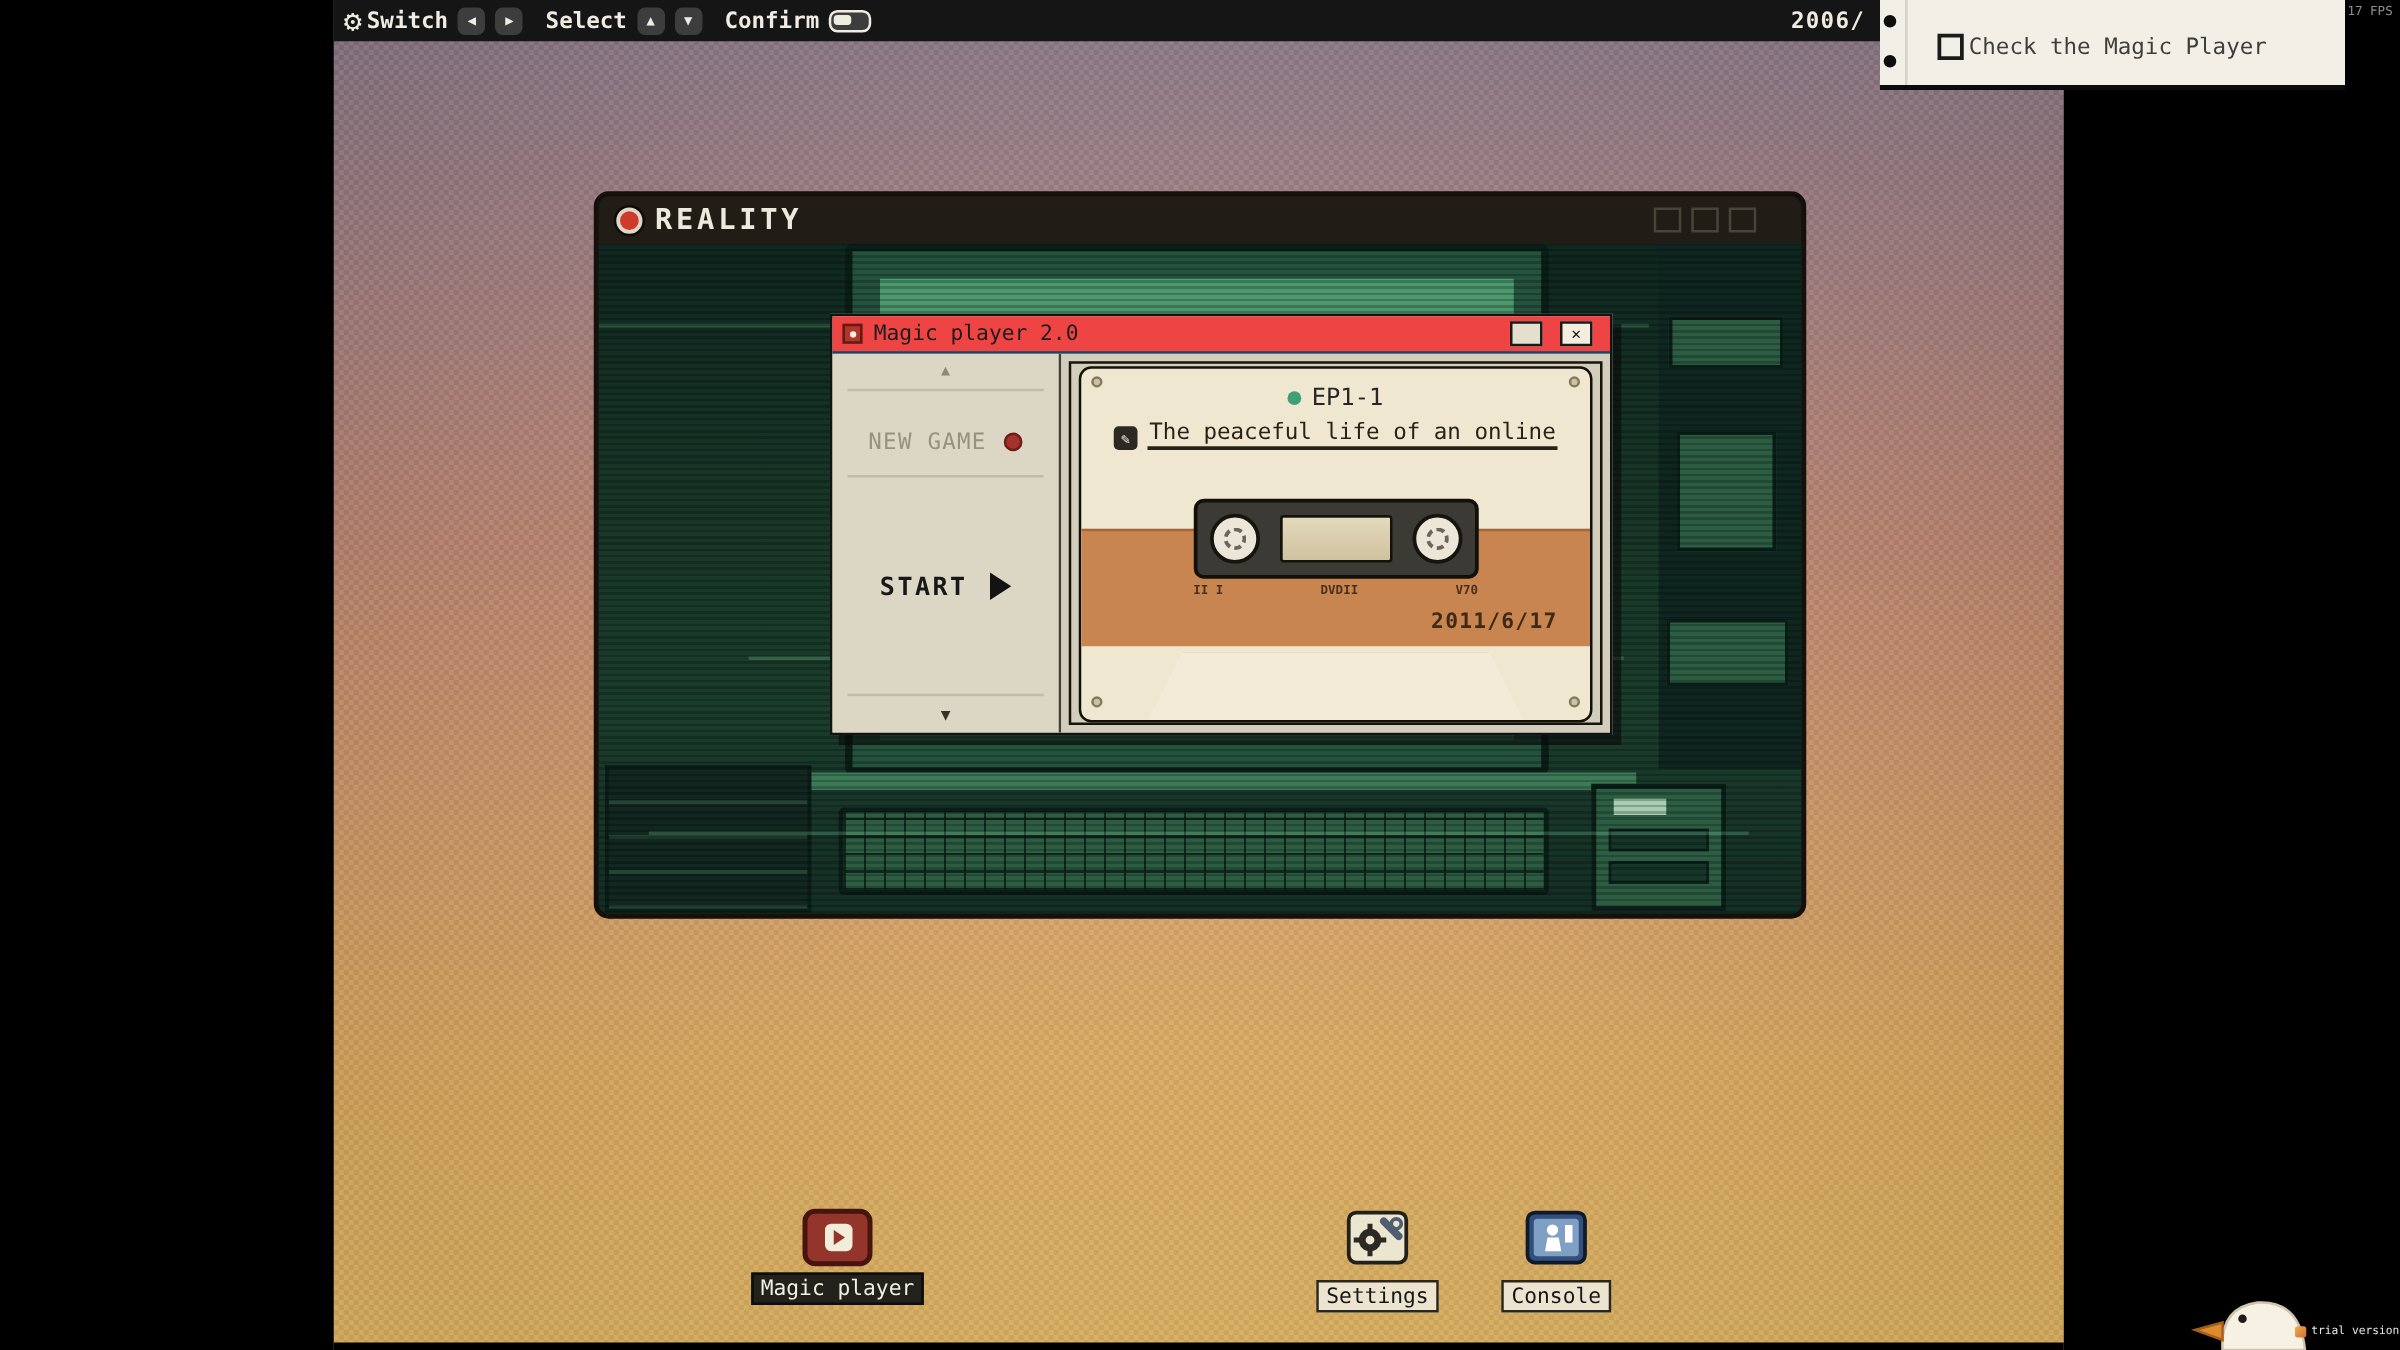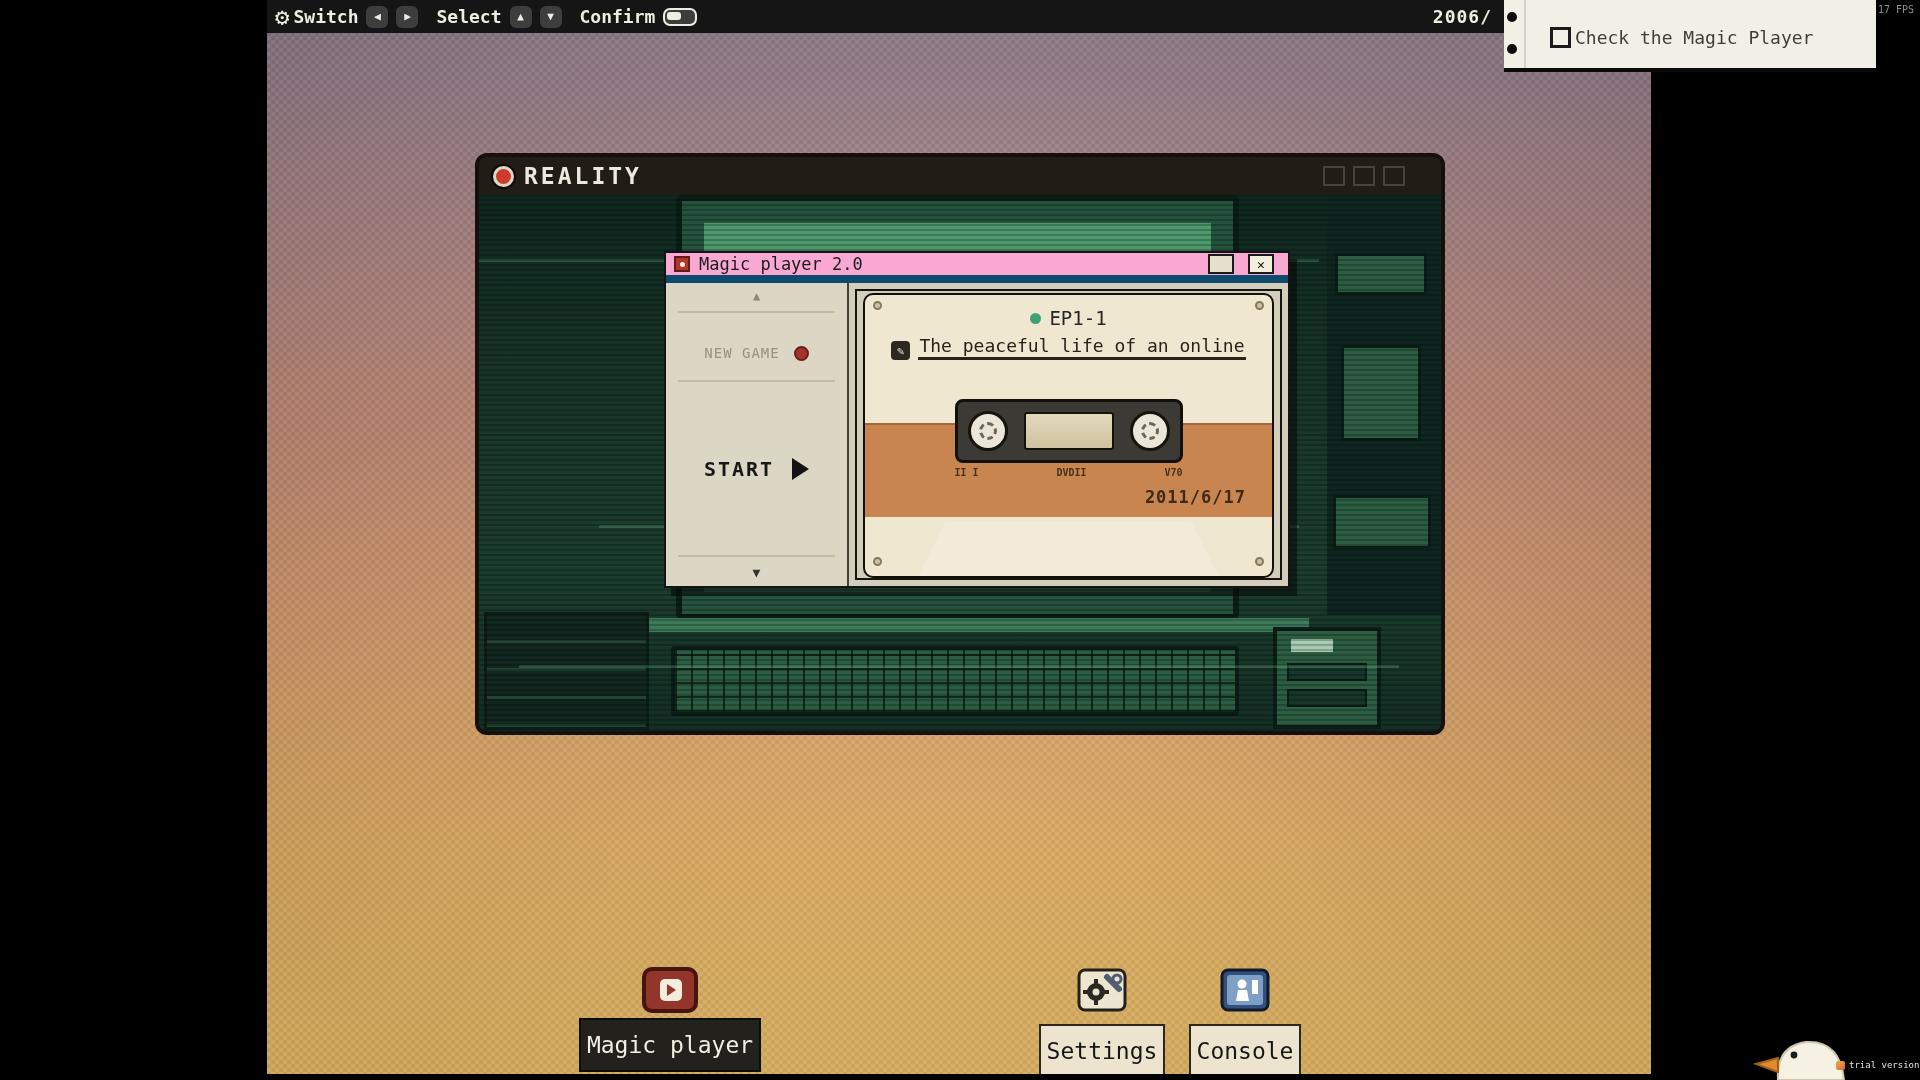--- a/index.html
+++ b/index.html
@@ -60,36 +60,36 @@
      background-image:repeating-linear-gradient(0deg, rgba(80,160,110,0.25) 0 3px, transparent 3px 28px);}
   .tower{left:794px;top:432px;width:108px;height:102px;background:#2c5d43;border:4px solid #0a1d16;box-sizing:border-box;}
   .slot{position:absolute;left:10px;right:10px;height:14px;background:#16362a;border:2px solid #0a1d16;}
   .towerchip{position:absolute;left:14px;top:8px;width:42px;height:13px;background:#bfe0c8;opacity:.85;}
   .shelfcol{left:848px;top:0;width:114px;height:420px;background:#0f2620;}
   .shelfbox{position:absolute;background:#2c5d43;border:3px solid #0a1d16;box-sizing:border-box;}
 
   
   .mp{left:664px;top:251px;width:626px;height:337px;background:#d8d2c1;border:2px solid #131313;box-sizing:border-box;
       box-shadow:7px 8px 0 rgba(8,8,8,0.6), inset 0 0 0 2px #eee8d7;}
-  .mptitle{height:30px;background:#f9a8d4;border-bottom:8px solid #0c4a6e;display:flex;align-items:center;
+  .mptitle{height:30px;background:#ef4444;border-bottom:2px solid #0c4a6e;display:flex;align-items:center;
            padding:0 8px;gap:9px;box-sizing:border-box;}
   .mpicon{width:16px;height:16px;background:#b23529;border:2px solid #611b14;box-sizing:border-box;position:relative;}
   .mpicon::after{content:"";position:absolute;left:4px;top:4px;width:5px;height:5px;background:#f5f1e3;border-radius:50%;}
   .mptext{font-size:17px;color:#1c1c1c;}
   .mpbtns{margin-left:auto;display:flex;gap:14px;margin-right:6px;}
   .mpmin{width:26px;height:20px;border:2px solid #1a1a1a;background:#e5dfcd;box-sizing:border-box;cursor:pointer;}
   .mpclose{width:26px;height:20px;border:2px solid #1a1a1a;background:#f3eede;display:flex;align-items:center;justify-content:center;
            font-size:13px;font-weight:bold;color:#111;box-sizing:border-box;cursor:pointer;}
   .mpbody{display:flex;height:calc(100% - 30px);}
   .menu{width:181px;border-right:2px solid #45413a;position:relative;background:#dcd6c4;flex:none;}
   .msep{position:absolute;left:12px;right:12px;height:2px;background:#c2bba8;}
   .mup{position:absolute;top:6px;left:0;right:0;text-align:center;color:#8e8777;font-size:12px;cursor:pointer;}
   .mdown{position:absolute;bottom:6px;left:0;right:0;text-align:center;color:#37332b;font-size:13px;cursor:pointer;}
   .mnew{position:absolute;top:44px;left:0;right:0;height:52px;display:flex;align-items:center;justify-content:center;gap:14px;cursor:pointer;}
-  .newlabel{color:#98917f;font-size:14px;letter-spacing:1px;}
+  .newlabel{color:#98917f;font-size:18px;letter-spacing:1px;}
   .newdot{width:15px;height:15px;border-radius:50%;background:#a5332b;border:2px solid #6d1e18;box-sizing:border-box;}
   .mstart{position:absolute;top:160px;left:0;right:0;height:52px;display:flex;align-items:center;justify-content:center;gap:18px;cursor:pointer;}
   .startlabel{color:#181818;font-size:20px;letter-spacing:2px;font-weight:bold;}
   .playtri{width:0;height:0;border-left:17px solid #131313;border-top:11px solid transparent;border-bottom:11px solid transparent;}
   .cpanel{flex:1;position:relative;background:#d3cdbb;}
   .cframe{position:absolute;inset:6px;border:2px solid #17130d;}
   .cassette{position:absolute;left:14px;right:14px;top:10px;bottom:8px;background:#efe7d0;border:2px solid #131009;
             border-radius:10px;overflow:hidden;box-sizing:border-box;}
   .ctan{position:absolute;left:0;right:0;top:128px;height:92px;background:#c9854f;border-top:2px solid rgba(90,50,20,0.35);}
   .cep{position:absolute;top:12px;left:0;right:0;display:flex;justify-content:center;align-items:center;gap:8px;}
@@ -110,21 +110,21 @@
   .cmarks{position:absolute;top:172px;left:50%;transform:translateX(-50%);width:228px;display:flex;
           justify-content:space-between;font-size:10px;color:#47301c;font-weight:bold;}
   .cdate{position:absolute;top:192px;right:26px;font-size:17px;font-weight:bold;color:#3d2a17;letter-spacing:1px;}
   .cfoot{position:absolute;bottom:0;left:50%;transform:translateX(-50%);width:300px;height:54px;background:#f3ebd7;
          clip-path:polygon(9% 0, 91% 0, 100% 100%, 0 100%);filter:drop-shadow(0 -2px 0 rgba(90,80,60,0.5));}
   .screw{position:absolute;width:9px;height:9px;border-radius:50%;background:#cdc2a6;border:2px solid #857a5e;box-sizing:border-box;}
 
   
   .dicon{position:absolute;top:958px;width:144px;display:flex;flex-direction:column;align-items:center;cursor:pointer;}
   .iconbox{height:58px;display:flex;align-items:flex-end;justify-content:center;}
-  .dlabel{margin-top:8px;padding:12px 6px;font-size:23px;background:#ece4cf;color:#161616;border:2px solid #2b2720;white-space:nowrap;}
+  .dlabel{margin-top:8px;padding:1px 6px;font-size:17px;background:#ece4cf;color:#161616;border:2px solid #2b2720;white-space:nowrap;}
   .dlabel.selected{background:#23211c;color:#f1eee3;border-color:#0d0d0b;margin-top:2px;}
 
   
   .duck{left:1748px;bottom:0;width:110px;height:46px;}
   .trial{left:1836px;top:1060px;display:flex;align-items:flex-end;gap:4px;color:#e8e4da;font-size:9px;}
   .trialdot{width:9px;height:9px;border-radius:2px;background:linear-gradient(135deg,#e8b04a,#d86a3a);flex:none;}
 </style>
 </head>
 <body>
 

